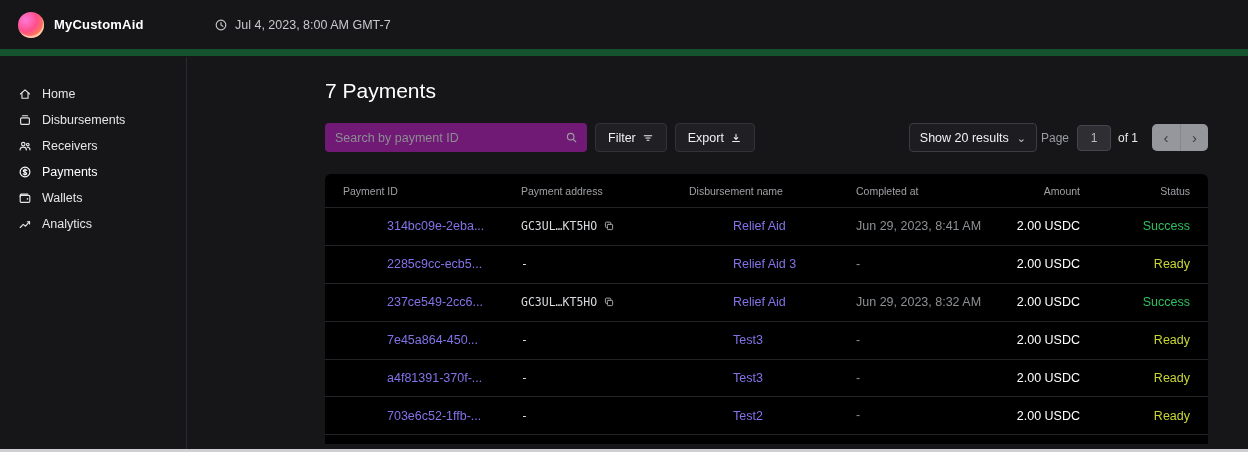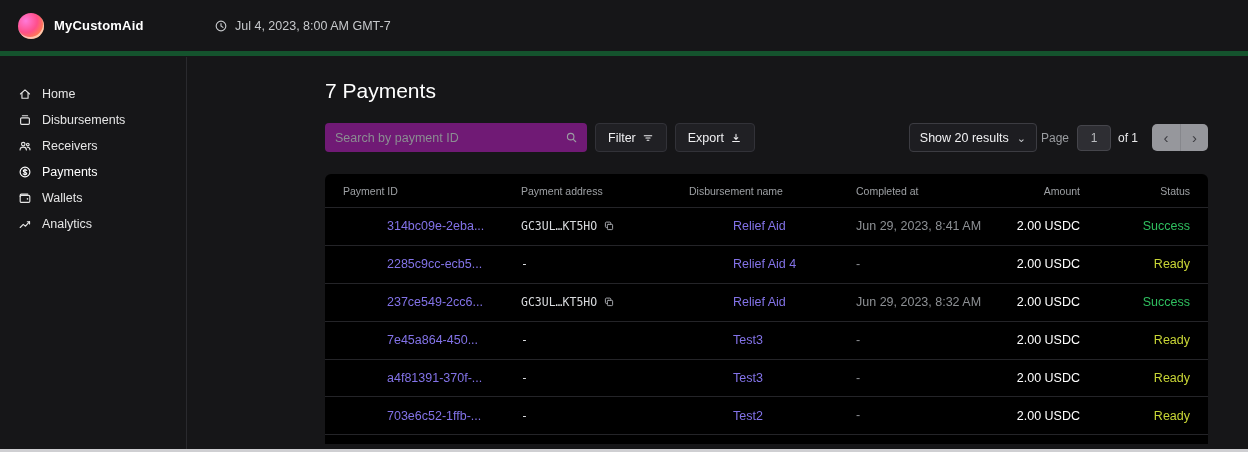--- a/index.html
+++ b/index.html
@@ -10,21 +10,21 @@
     color: #e8e8ea;
     position: relative;
   }
   svg { display: block; }
 
   
   .topbar {
     height: 56px;
     display: flex;
     align-items: center;
-    border-bottom: 5px solid #14532d;
+    border-bottom: 7px solid #14532d;
     padding-left: 18px;
   }
   .brand { display: flex; align-items: center; gap: 10px; width: 172px; }
   .logo {
     width: 26px; height: 26px; border-radius: 50%;
     background: radial-gradient(circle at 30% 30%, #ff7ad9 0%, #ff4f8b 45%, #ff8a3c 80%, #ffb13c 100%);
     box-shadow: inset -1px -2px 0 rgba(255,255,255,.55);
   }
   .brand-name { font-size: 13px; font-weight: bold; color: #ffffff; letter-spacing: .2px; }
   .datetime { display: flex; align-items: center; gap: 7px; margin-left: 24px; color: #c7c9cc; font-size: 12.5px; }
@@ -285,21 +285,21 @@
     <div class="cell amount">2.00 USDC</div>
     <div class="cell status" style="color: rgb(47, 191, 95);">Success</div>
   </div>
 
   <div class="trow">
     <a class="cell link pid">2285c9cc-ecb5...</a>
     <div class="cell wallet">
       <span class="mono">-</span>
 
     </div>
-    <a class="cell link disb">Relief Aid 4</a>
+    <a class="cell link disb">Relief Aid 3</a>
     <div class="cell completed">-</div>
     <div class="cell amount">2.00 USDC</div>
     <div class="cell status" style="color: rgb(201, 214, 54);">Ready</div>
   </div>
 
   <div class="trow">
     <a class="cell link pid">237ce549-2cc6...</a>
     <div class="cell wallet">
       <span class="mono">GC3UL…KT5HO</span>
       <span class="copy">

